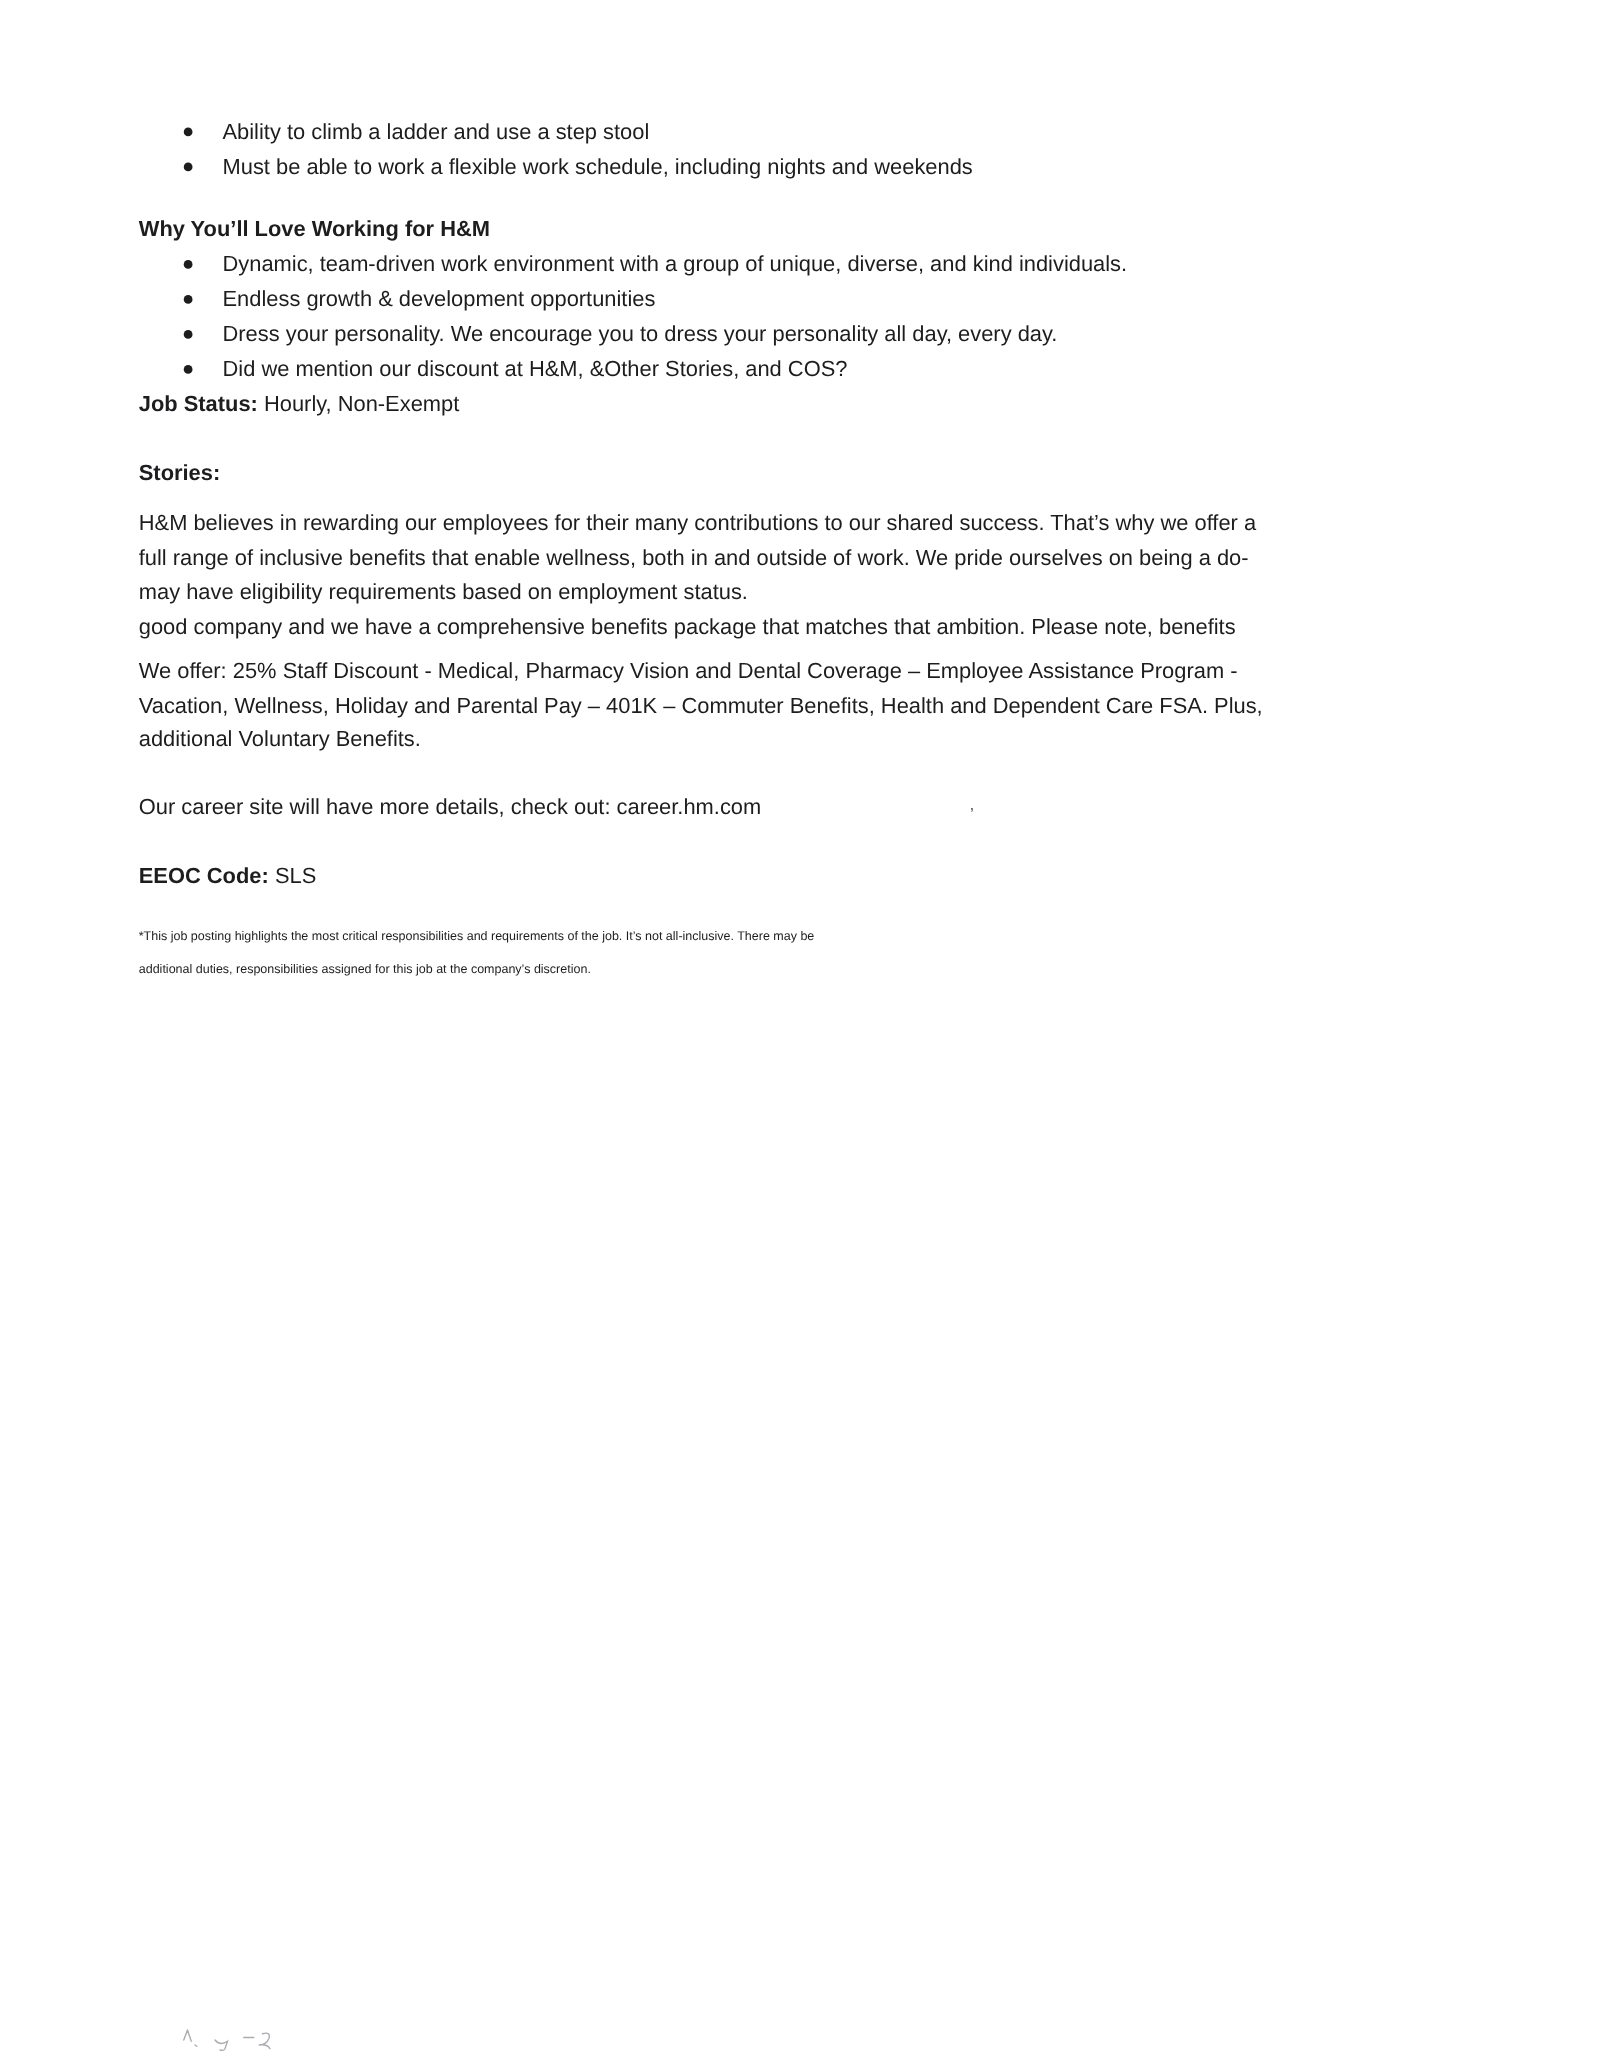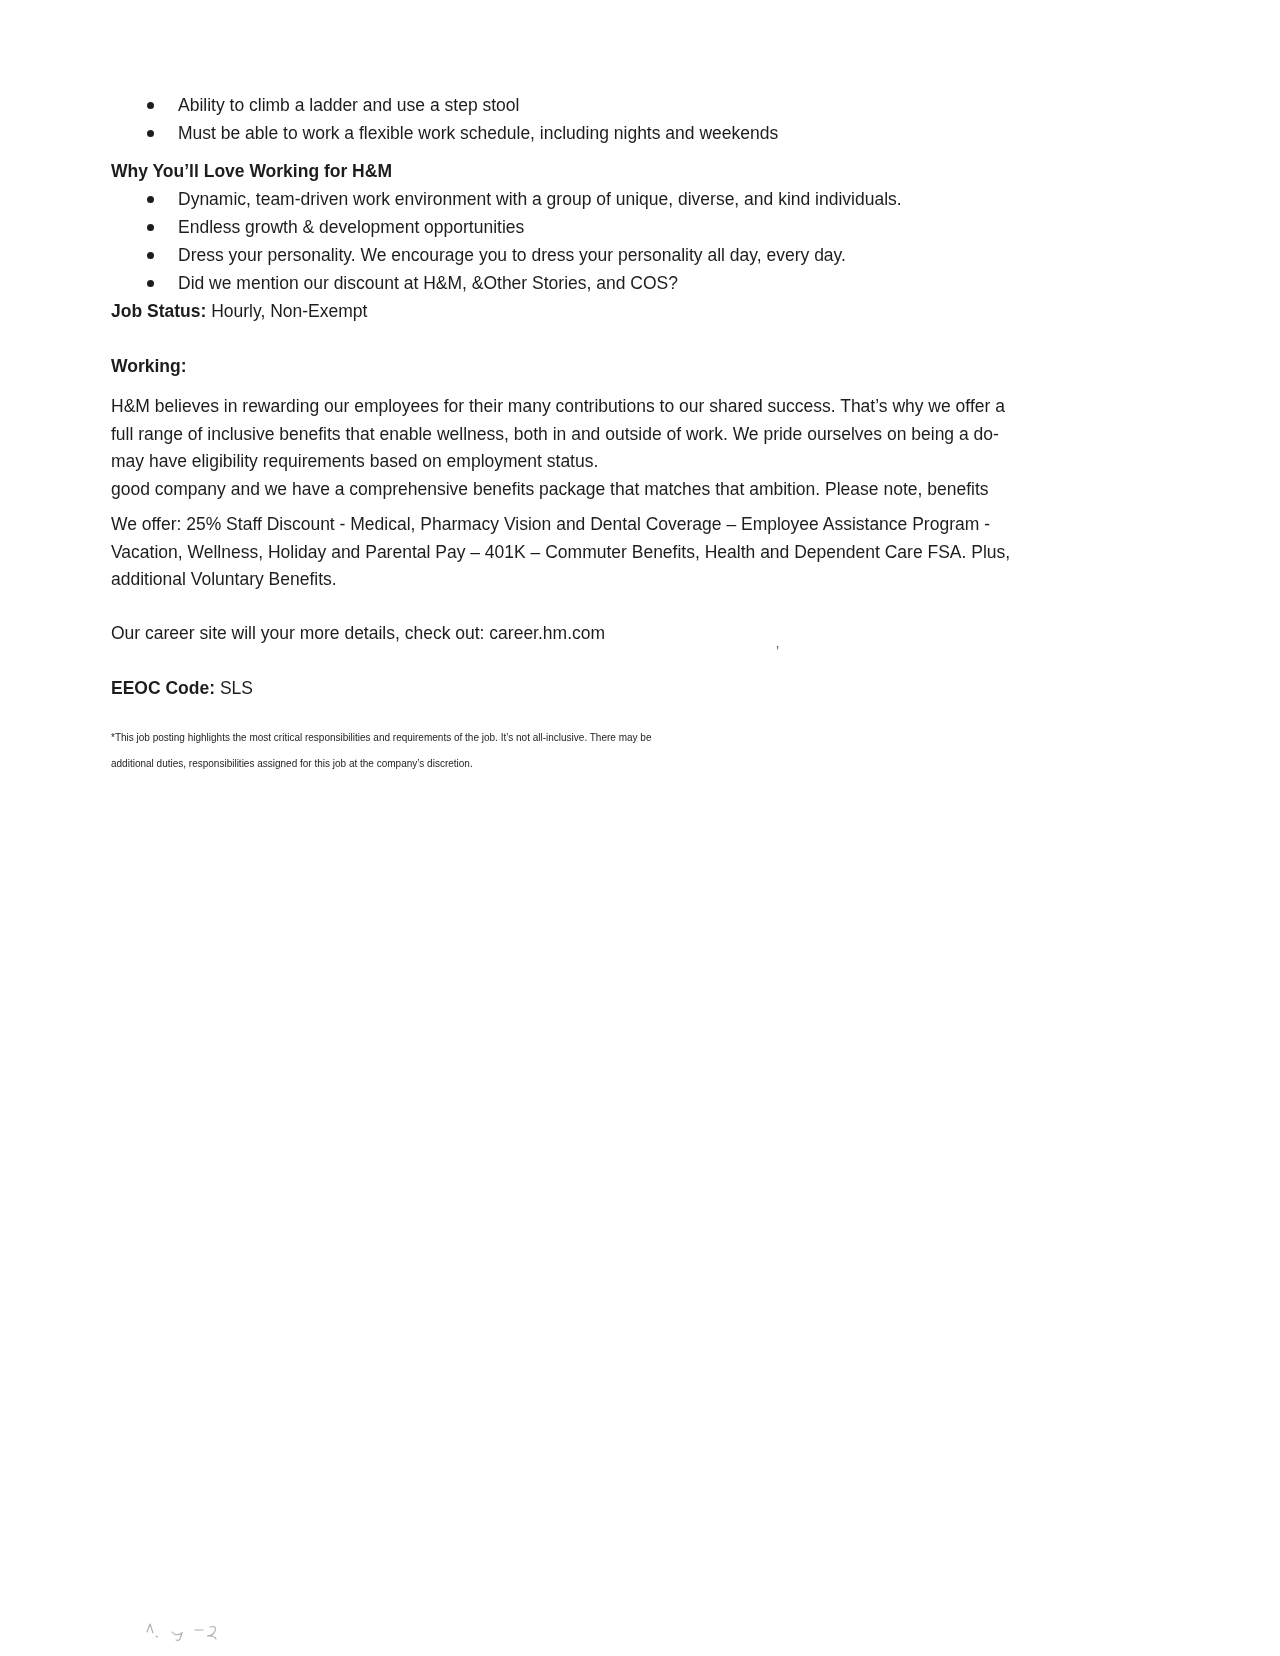--- a/index.html
+++ b/index.html
@@ -40,21 +40,21 @@
     left: 36px;
     top: 11px;
     width: 7px;
     height: 7px;
     border-radius: 50%;
     background: #1d1d1f;
   }
   .heading {
     font-weight: 700;
     line-height: 28px;
-    margin-top: 10px;
+    margin-top: 22px;
     white-space: nowrap;
   }
   .label-line {
     line-height: 28px;
     white-space: nowrap;
   }
   .label-line .lbl { font-weight: 700; }
   .para { margin-top: 8px; }
   .para-tight { margin-top: 13px; }
   .career { margin-top: 26px; }
@@ -96,35 +96,35 @@
       <li><span>Endless growth &amp; development opportunities</span></li>
       <li><span>Dress your personality. We encourage you to dress your personality all day, every day.</span></li>
       <li><span>Did we mention our discount at H&amp;M, &amp;Other Stories, and COS?</span></li>
     </ul>
 
     <div class="label-line">
       <span class="lbl">Job Status:</span>
       <span>Hourly, Non-Exempt</span>
     </div>
 
-    <div class="heading" style="margin-top:27px;">Working:</div>
+    <div class="heading" style="margin-top:27px;">Stories:</div>
     <div class="para para-tight">
       <div class="line">H&amp;M believes in rewarding our employees for their many contributions to our shared success. That’s why we offer a</div>
       <div class="line">full range of inclusive benefits that enable wellness, both in and outside of work. We pride ourselves on being a do-</div>
       <div class="line">may have eligibility requirements based on employment status.</div>
       <div class="line">good company and we have a comprehensive benefits package that matches that ambition. Please note, benefits</div>
     </div>
 
     <div class="para">
       <div class="line">We offer: 25% Staff Discount - Medical, Pharmacy Vision and Dental Coverage – Employee Assistance Program -</div>
       <div class="line">Vacation, Wellness, Holiday and Parental Pay – 401K – Commuter Benefits, Health and Dependent Care FSA. Plus,</div>
       <div class="line">additional Voluntary Benefits.</div>
     </div>
 
-    <div class="line career">Our career site will your more details, check out: career.hm.com</div>
+    <div class="line career">Our career site will have more details, check out: career.hm.com</div>
 
     <div class="label-line eeoc" style="margin-top:27px;">
       <span class="lbl">EEOC Code:</span>
       <span>SLS</span>
     </div>
 
     <div class="footnote">
       <div class="line">*This job posting highlights the most critical responsibilities and requirements of the job. It’s not all-inclusive. There may be</div>
       <div class="line">additional duties, responsibilities assigned for this job at the company’s discretion.</div>
     </div>

